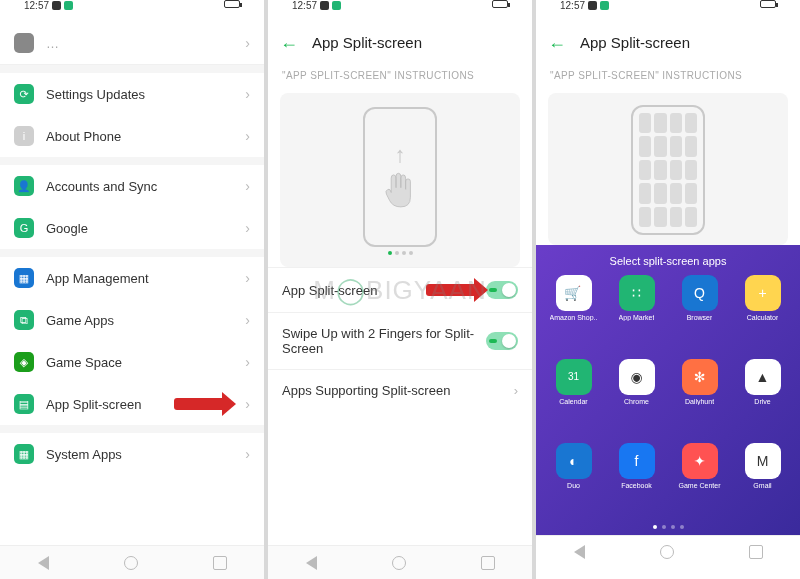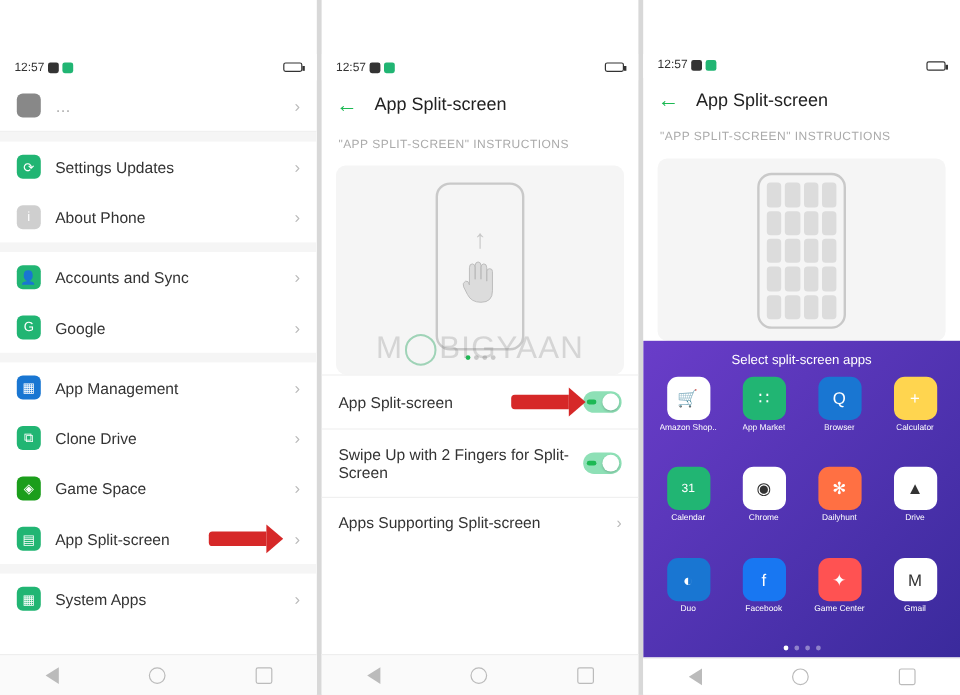--- a/index.html
+++ b/index.html
@@ -1,19 +1,19 @@
 <!DOCTYPE html>
 <html><head>
 <meta charset="utf-8">
 <style>
   * { box-sizing: border-box; margin: 0; padding: 0; }
   body { font-family: -apple-system, Helvetica, Arial, sans-serif; background: #eee; display: flex; justify-content: center; }
   .canvas { width: 800px; height: 579px; background: #d8d8d8; display: flex; gap: 4px; position: relative; }
   .phone { flex: 1; background: #fff; display: flex; flex-direction: column; position: relative; overflow: hidden; }
-  .statusbar { height: 22px; display: flex; align-items: center; justify-content: space-between; padding: 0 12px; font-size: 10px; color: #333; background: #fff; margin-top: 45px; }
+  .statusbar { height: 22px; display: flex; align-items: flex-start; justify-content: space-between; padding: 0 24px; font-size: 10px; color: #333; background: #fff; }
   .statusbar .left { display: flex; align-items: center; gap: 3px; }
   .statusbar .right { display: flex; align-items: center; gap: 3px; }
   .sb-sq { width: 9px; height: 9px; background: #333; border-radius: 2px; }
   .sb-sq.green { background: #21b573; }
   .sb-batt { width: 16px; height: 8px; border: 1px solid #333; border-radius: 2px; position: relative; }
   .sb-batt::after { content:""; position:absolute; right:-3px; top:2px; width:2px; height:4px; background:#333; }
   .header { height: 40px; display: flex; align-items: center; padding: 0 12px; font-size: 15px; color: #222; gap: 14px; }
   .header .title { font-weight: 500; }
   .header .grow { flex: 1; }
   .search-ic { color: #1db954; }
@@ -110,21 +110,21 @@
         <span class="chev">›</span>
       </div>
       <div class="sep"></div>
       <div class="row">
         <span class="ic" style="background:#1976d2">▦</span>
         <span>App Management</span>
         <span class="chev">›</span>
       </div>
       <div class="row">
         <span class="ic" style="background:#21b573">⧉</span>
-        <span>Clone Drive</span>
+        <span>Game Apps</span>
         <span class="chev">›</span>
       </div>
       <div class="row">
         <span class="ic" style="background:#1b9e1b">◈</span>
         <span>Game Space</span>
         <span class="chev">›</span>
       </div>
       <div class="row">
         <span class="ic" style="background:#21b573">▤</span>
         <span>App Split-screen</span>

